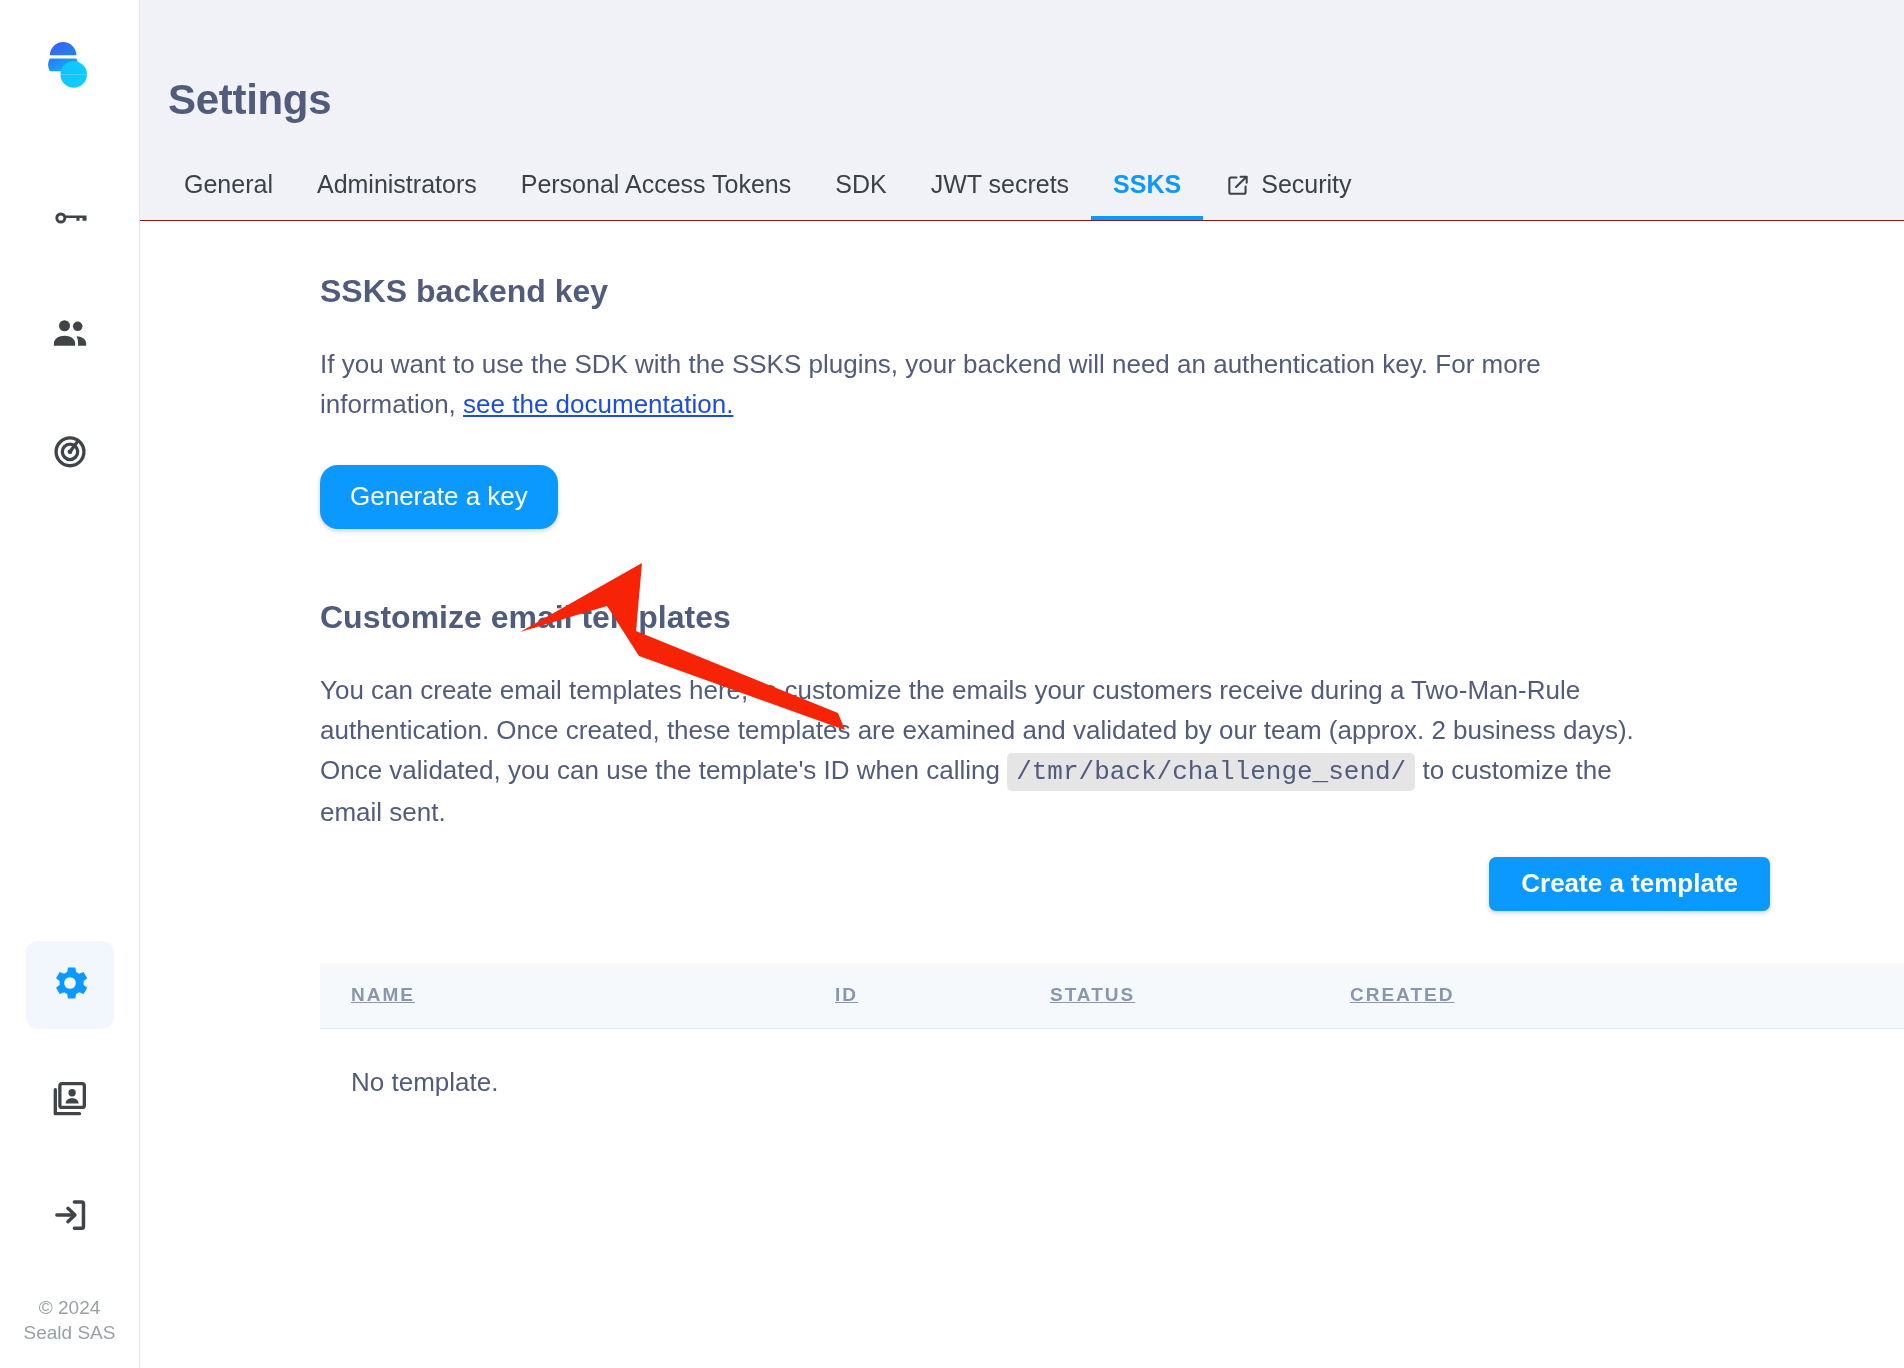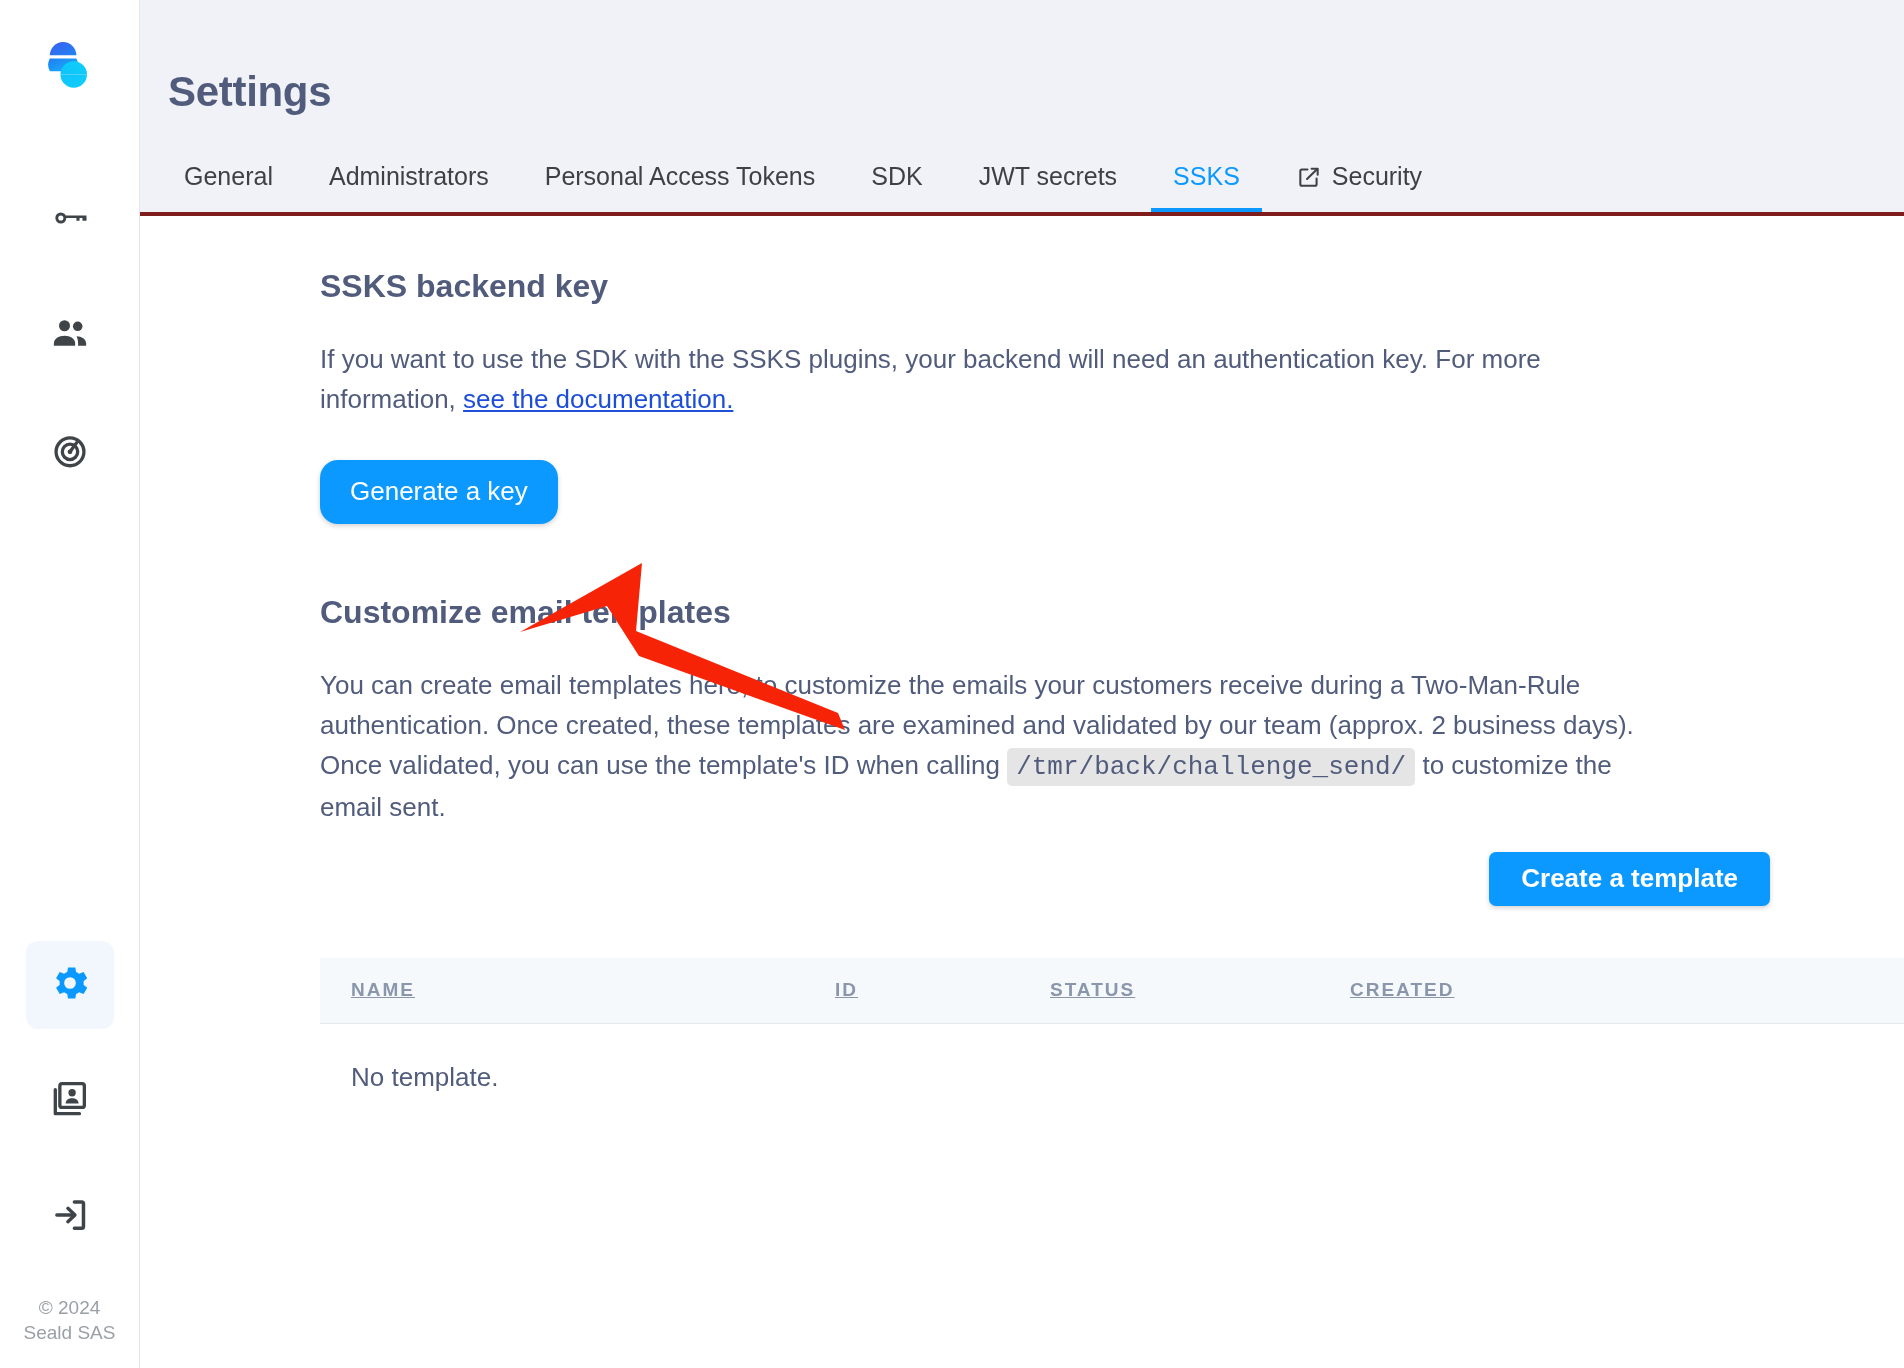--- a/index.html
+++ b/index.html
@@ -37,40 +37,40 @@
   .copyright {
     font-size: 19px; line-height: 1.35; color: #9aa0a6;
     text-align: center; padding-bottom: 22px; padding-top: 6px;
   }
   .copyright div { white-space: nowrap; }
 
   
   .main { flex: 1 1 auto; height: 1368px; display: flex; flex-direction: column; min-width: 0; }
   .topbar {
     background: #f1f2f7;
-    border-bottom: 4px solid #7f1d1d;
-    padding: 8px 0 0 0;
+    border-bottom: 1px solid #7f1d1d;
+    padding: 16px 0 0 0;
     flex: 0 0 auto;
   }
   .page-title {
     font-size: 42px; font-weight: bold; color: #515c7d;
     padding: 60px 0 0 28px; letter-spacing: -0.3px;
   }
   .tabs {
     display: flex; align-items: flex-end;
-    padding: 46px 0 0 22px; gap: 12px;
+    padding: 46px 0 0 22px; gap: 0px;
   }
   .tab {
     font-size: 25px; color: #3d4146;
     padding: 0 22px 17px 22px;
     border-bottom: 4px solid transparent;
     white-space: nowrap;
     display: flex; align-items: center; gap: 10px;
   }
-  .tab.active { color: #0b99ff; font-weight: normal; border-bottom-color: #0b99ff; }
+  .tab.active { color: #0b99ff; font-weight: bold; border-bottom-color: #0b99ff; }
   .ext-icon { display: inline-flex; width: 26px; height: 26px; }
 
   .content {
     background: #ffffff;
     flex: 1 1 auto;
     padding: 52px 52px 0 180px;
     overflow: hidden;
     position: relative;
   }
   .section-title {

